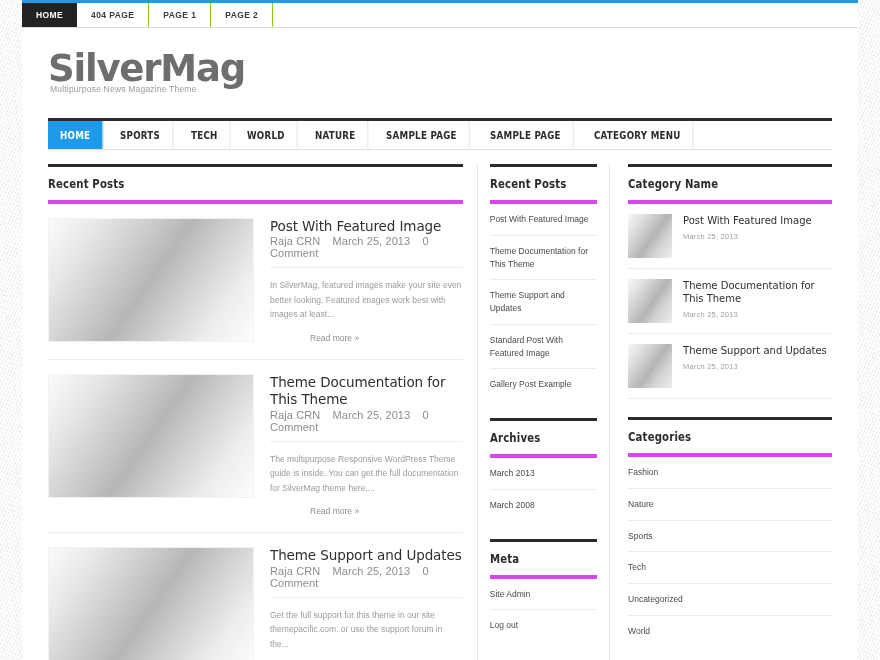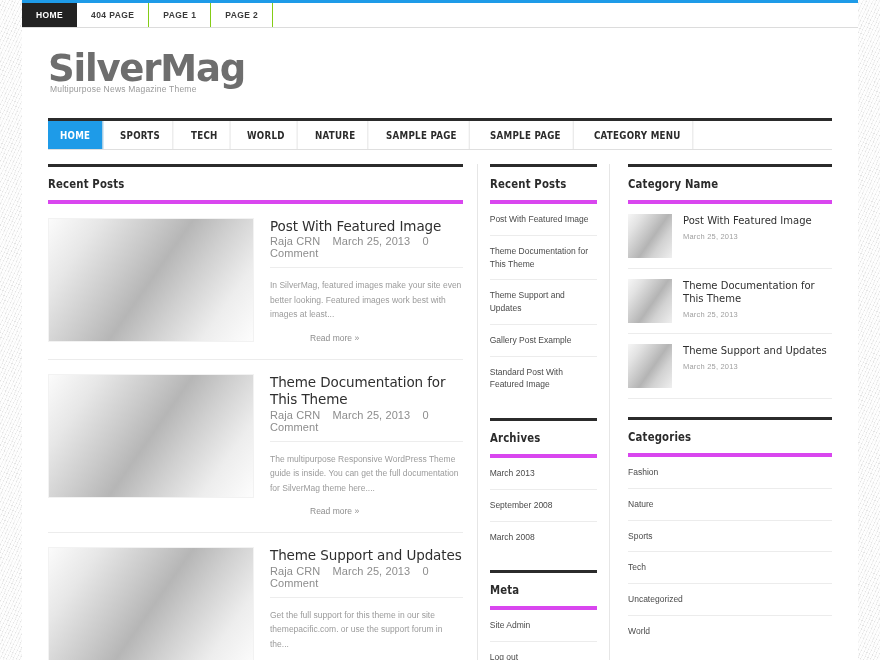--- a/index.html
+++ b/index.html
@@ -328,32 +328,31 @@
     <div id="col-mid">
 
       <div class="widget">
         <div class="sec-head">
           <span class="t">Recent Posts</span>
         </div>
         <ul class="wlist">
           <li>Post With Featured Image</li>
           <li>Theme Documentation for This Theme</li>
           <li>Theme Support and Updates</li>
+          <li>Standard Post With Featured Image</li>
           <li>Gallery Post Example</li>
-          <li>Standard Post With Featured Image</li>
         </ul>
       </div>
 
       <div class="widget">
         <div class="sec-head">
           <span class="t">Archives</span>
         </div>
         <ul class="wlist">
           <li>March 2013</li>
-          <li>September 2008</li>
           <li>March 2008</li>
         </ul>
       </div>
 
       <div class="widget">
         <div class="sec-head">
           <span class="t">Meta</span>
         </div>
         <ul class="wlist">
           <li>Site Admin</li>

